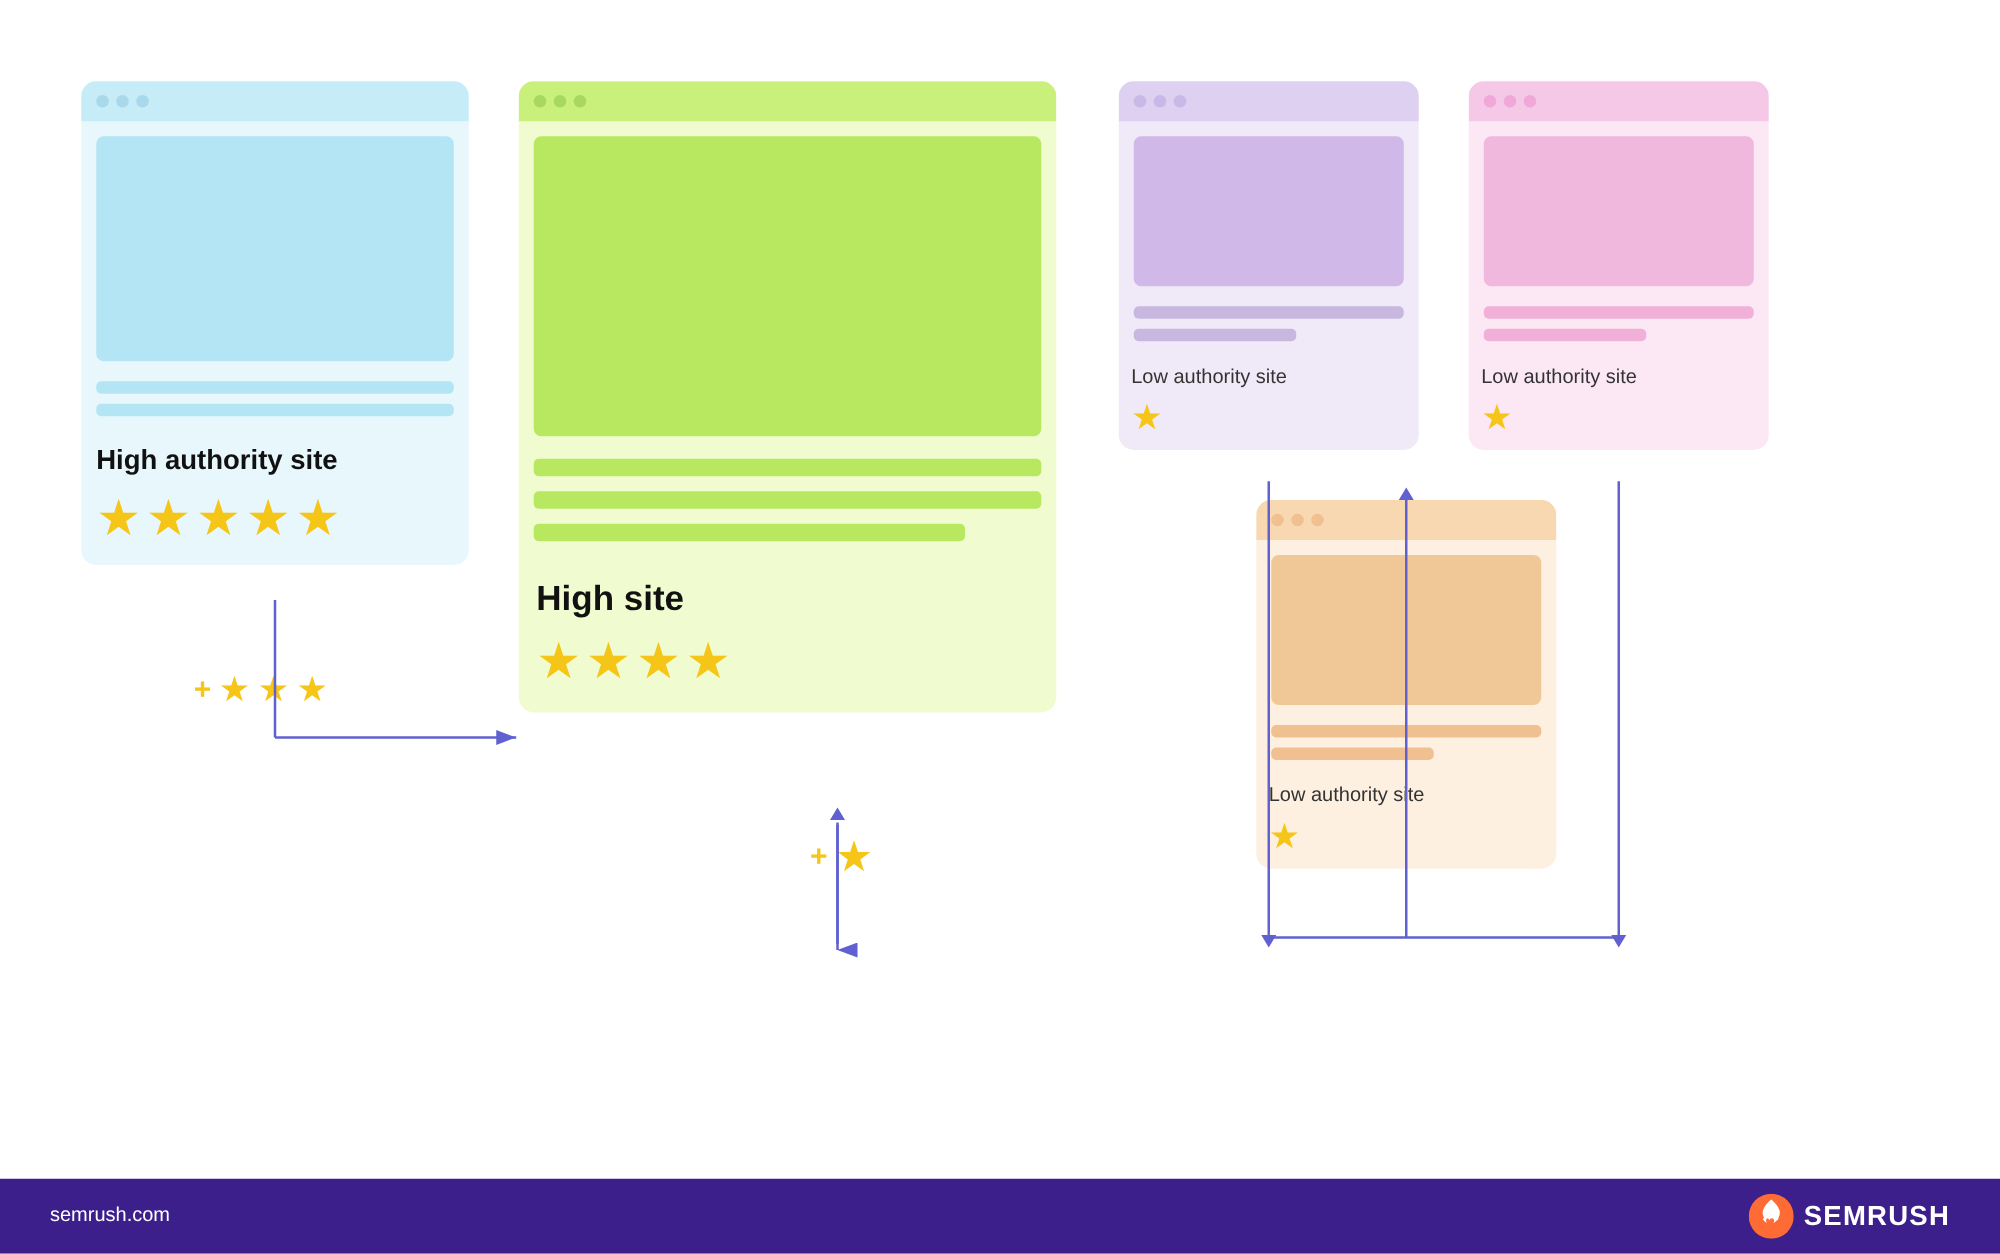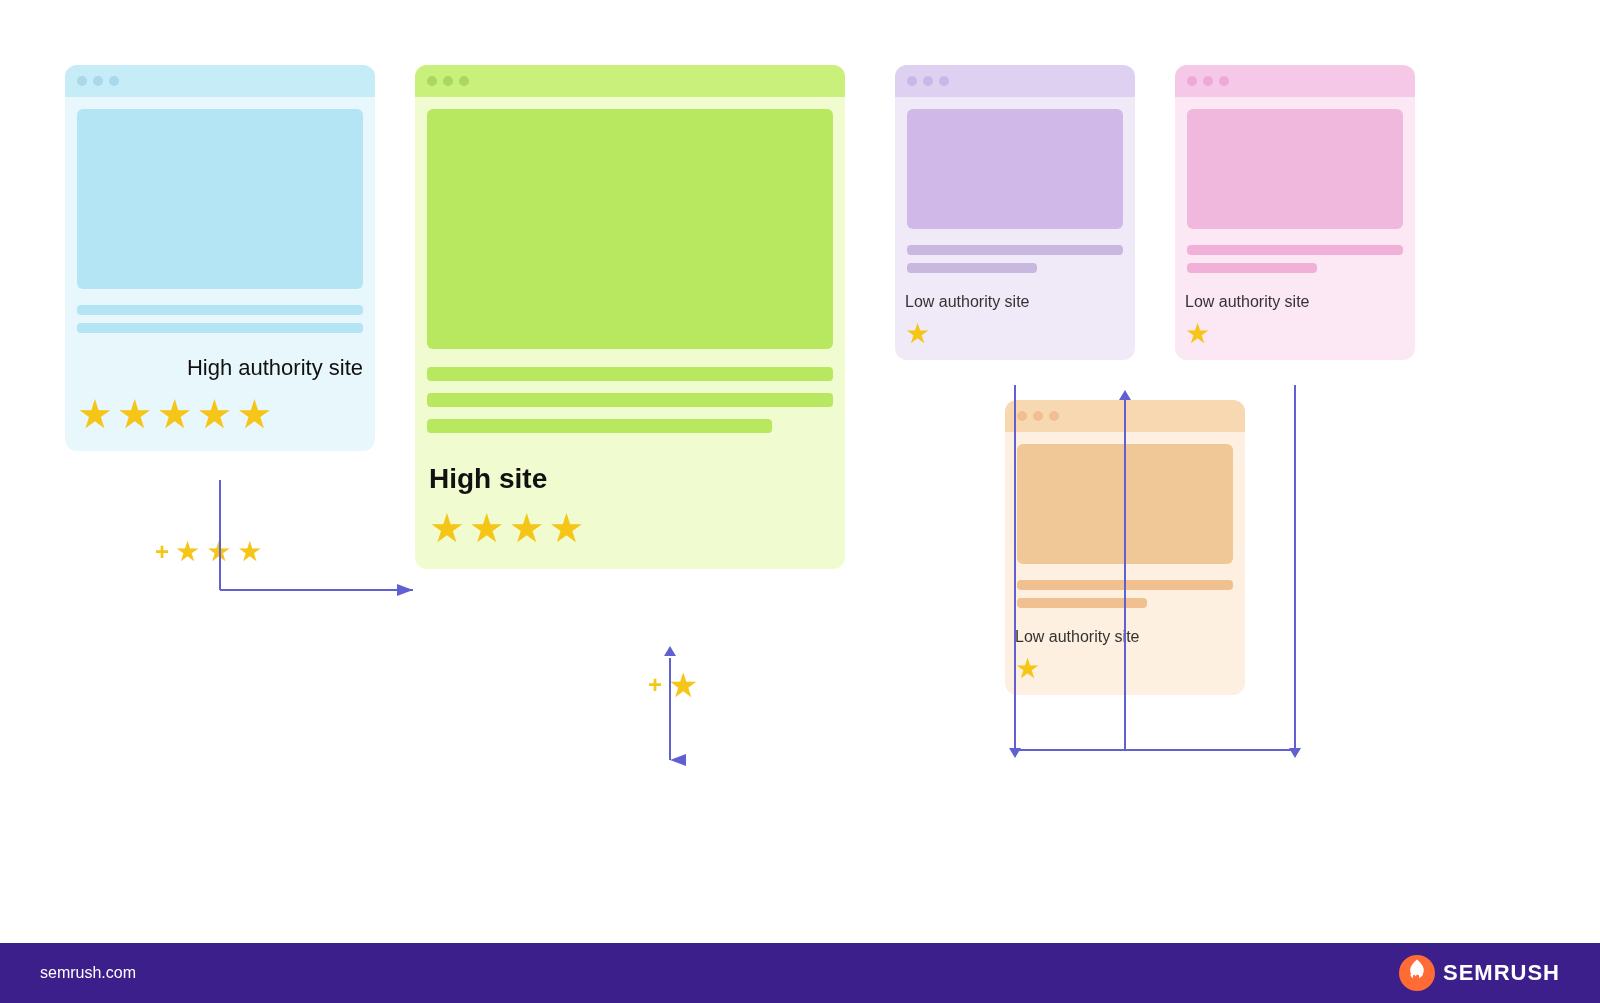--- a/index.html
+++ b/index.html
@@ -123,24 +123,23 @@
     .site-high .line-block {
       background: #b3e5f5;
     }
 
     .site-high .line-block:last-child {
       width: 70%;
     }
 
     .site-high-label {
       font-size: 22px;
-      font-weight: 400;
+      font-weight: 700;
       color: #111;
       padding: 10px 12px 4px;
-      text-align: right;
     }
 
     .stars-row {
       display: flex;
       gap: 4px;
       padding: 6px 12px 14px;
     }
 
     .star {
       font-size: 40px;

